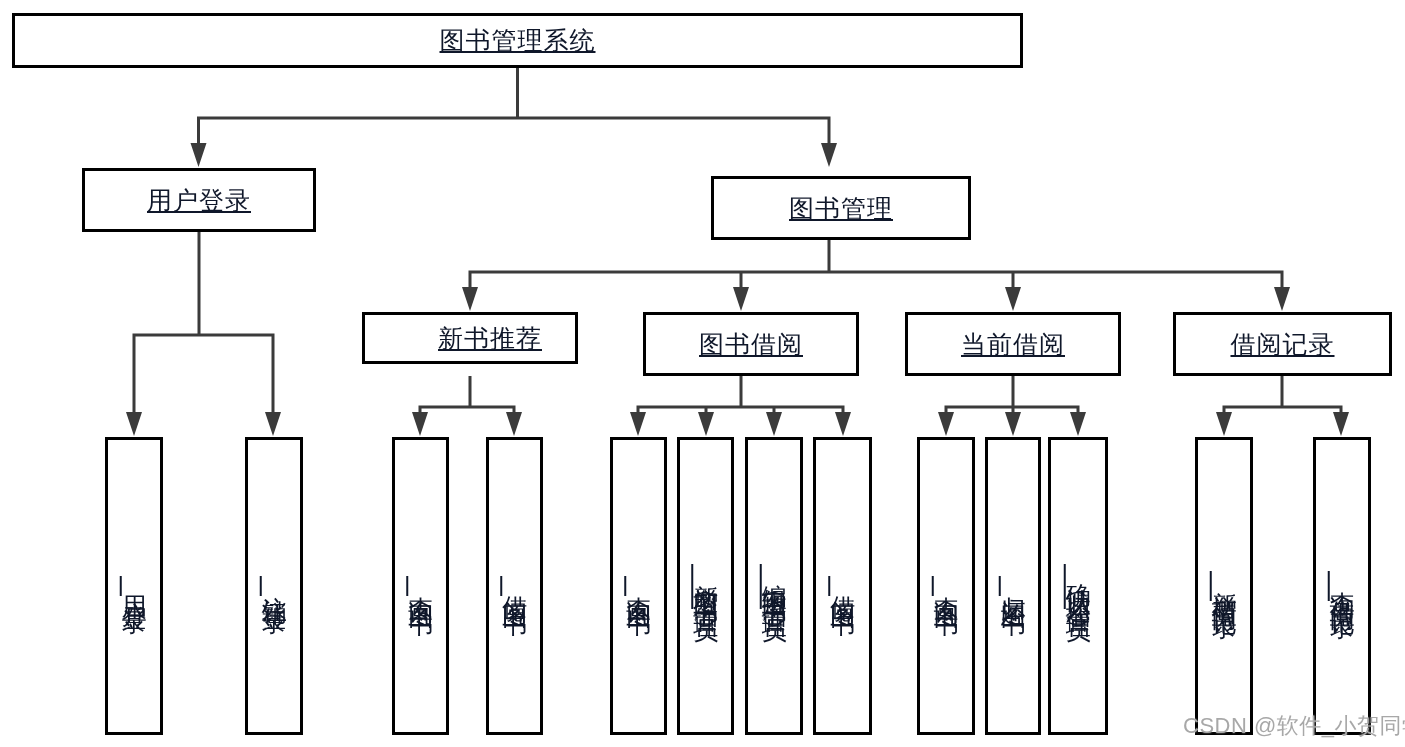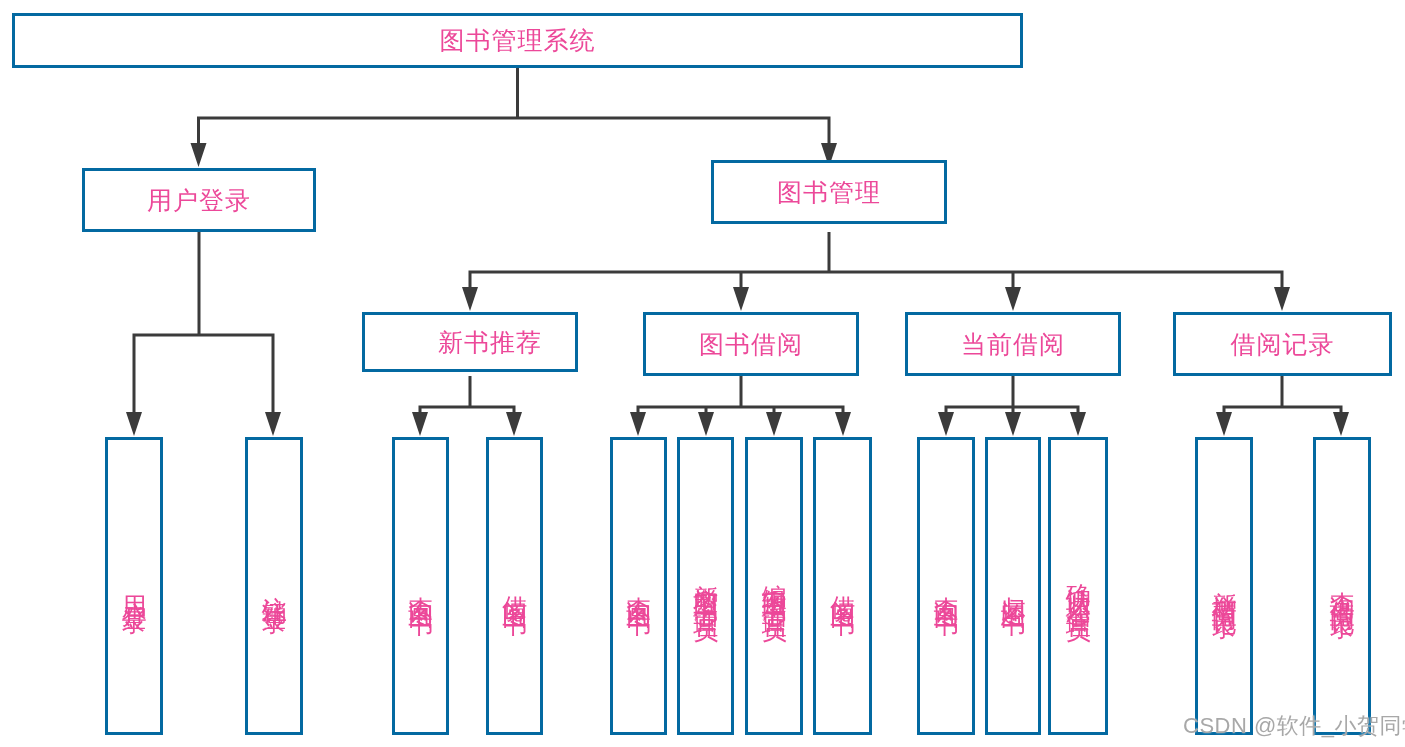--- a/index.html
+++ b/index.html
@@ -14,26 +14,27 @@
   }
   .connectors {
     position: absolute;
     left: 0; top: 0;
     width: 1405px; height: 747px;
     z-index: 0;
   }
   .node {
     position: absolute;
     background: #ffffff;
-    border: 3px solid #0369a1;
-    color: #ec4899;
+    border: 3px solid #000000;
+    color: #0f172a;
     display: flex;
     align-items: center;
     justify-content: center;
     z-index: 1;
+    text-decoration: underline;
   }
   .hbox {
     font-size: 25px;
     letter-spacing: 1px;
     white-space: nowrap;
   }
   .vbox {
     writing-mode: vertical-rl;
     font-size: 25px;
     letter-spacing: 5px;
@@ -93,23 +94,23 @@
          M938 412 L954 412 L946 436 Z
          M1005 412 L1021 412 L1013 436 Z
          M1070 412 L1086 412 L1078 436 Z
          M1216 412 L1232 412 L1224 436 Z
          M1333 412 L1349 412 L1341 436 Z"></path>
   </svg>
 
   <div class="node hbox" style="left:12px; top:13px; width:1011px; height:55px;">图书管理系统</div>
 
   <div class="node hbox" style="left:82px; top:168px; width:234px; height:64px;">用户登录</div>
-  <div class="node hbox" style="left:711px; top:160px; width:236px; height:64px;">图书管理</div>
+  <div class="node hbox" style="left:711px; top:176px; width:260px; height:64px;">图书管理</div>
 
-  <div class="node hbox" style="left:362px; top:312px; width:216px; height:60px;padding-left:40px;">新书推荐</div>
+  <div class="node hbox" style="left:362px; top:312px; width:216px; height:52px;padding-left:40px;">新书推荐</div>
   <div class="node hbox" style="left:633px; top:312px; width:216px; height:64px;margin-left:10px;">图书借阅</div>
   <div class="node hbox" style="left:1173px; top:312px; width:219px; height:64px;">借阅记录</div>
   <div class="node hbox" style="left:905px; top:312px; width:216px; height:64px;">当前借阅</div>
 
   <div class="node vbox" style="left:105px; top:437px; width:58px; height:298px;">用户登录</div>
   <div class="node vbox" style="left:245px; top:437px; width:58px; height:298px;">注销登录</div>
 
   <div class="node vbox" style="left:392px; top:437px; width:57px; height:298px;">查询图书</div>
   <div class="node vbox" style="left:486px; top:437px; width:57px; height:298px;">借阅图书</div>
 

